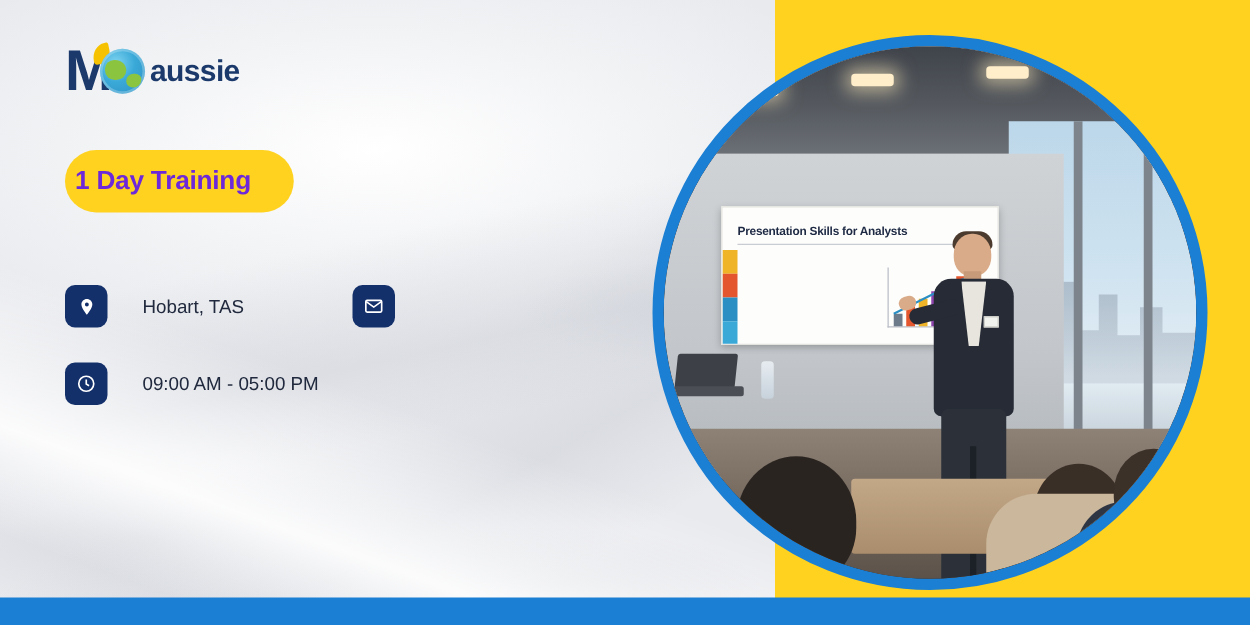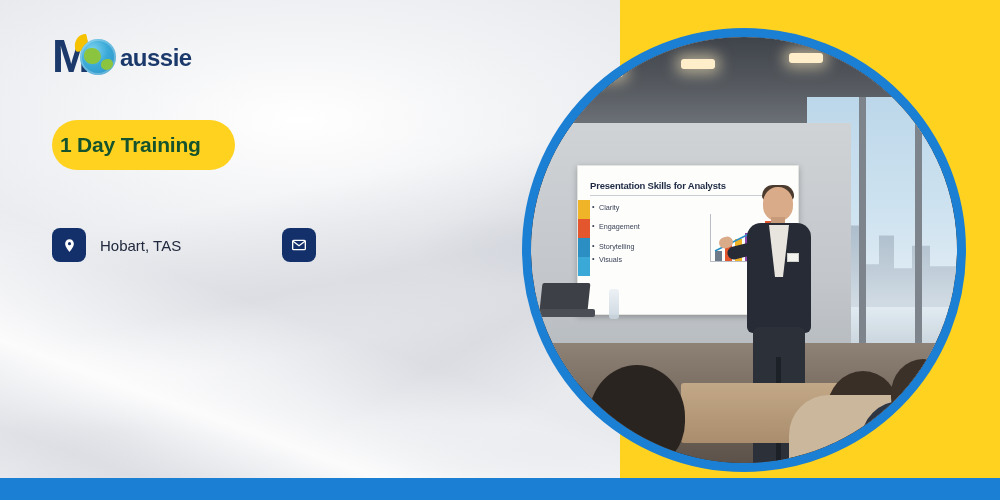--- a/index.html
+++ b/index.html
@@ -103,40 +103,40 @@
   .headline {
     margin-top: 36px;
     font-size: 38px; font-weight: 700; color: #15294d;
     line-height: 1.22; letter-spacing: -0.6px;
   }
   
   .pill-wrap { margin-top: 34px; }
   .pill {
     display: inline-block;
     background: #ffd21f;
-    color: #14532d;
+    color: #6d28d9;
     font-size: 21px; font-weight: 700;
     padding: 13px 34px 13px 8px;
     border-radius: 26px;
     letter-spacing: -0.2px;
   }
   
   .info { margin-top: 58px; }
   .info-row { display: flex; align-items: center; margin-bottom: 28px; }
   .info-item { display: flex; align-items: center; }
   .info-item.first { width: 230px; }
   .icon-box {
     width: 34px; height: 34px; border-radius: 8px;
     background: #14306b;
     display: flex; align-items: center; justify-content: center;
     flex: 0 0 34px;
   }
   .icon-box svg { display: block; }
   .info-text {
-    margin-left: 14px;
+    margin-left: 28px;
     font-size: 15px; color: #20293d; font-weight: 400;
     white-space: nowrap;
   }
   
   .photo-ring {
     position: absolute;
     right: 34px; top: 28px;
     width: 444px; height: 444px;
     border-radius: 50%;
     border: 9px solid #1b7fd4;
@@ -176,21 +176,21 @@
     clip-path: polygon(0 60%, 8% 60%, 8% 35%, 16% 35%, 16% 55%, 26% 55%, 26% 20%, 36% 20%, 36% 58%, 48% 58%, 48% 30%, 58% 30%, 58% 62%, 70% 62%, 70% 40%, 82% 40%, 82% 60%, 100% 60%, 100% 100%, 0 100%);
   }
   
   .wall {
     position: absolute; left: 0; top: 86px; width: 320px; height: 260px;
     background: linear-gradient(180deg, #cfd3d6 0%, #c3c7cb 60%, #b2b7bb 100%);
   }
   
   .screen {
     position: absolute; left: 46px; top: 128px;
-    width: 222px; height: 150px;
+    width: 222px; height: 111px;
     background: #fdfdfb;
     box-shadow: 0 2px 6px rgba(0,0,0,.25);
     border: 1px solid #e3e3e0;
     overflow: hidden;
   }
   .screen-title {
     position: absolute; left: 12px; top: 14px;
     font-size: 9.5px; font-weight: 700; color: #1e2a44;
     letter-spacing: -0.2px;
   }
@@ -314,26 +314,20 @@
 
       <div class="screen">
         <div class="screen-color-strip">
           <div style="background:#f0b429;"></div>
           <div style="background:#e4572e;"></div>
           <div style="background:#2b8fc4;"></div>
           <div style="background:#3aa9d8;"></div>
         </div>
         <div class="screen-title">Presentation Skills for Analysts</div>
         <div class="screen-underline"></div>
-        <ul class="screen-bullets">
-          <li>Clarity</li>
-          <li>Engagement</li>
-          <li class="tight">Storytelling</li>
-          <li class="tight">Visuals</li>
-        </ul>
         <div class="mini-chart">
           <div class="bar" style="left:4px;  height:10px; background:#6c7a89;"></div>
           <div class="bar" style="left:14px; height:16px; background:#e4572e;"></div>
           <div class="bar" style="left:24px; height:22px; background:#f0b429;"></div>
           <div class="bar" style="left:34px; height:28px; background:#8e44ad;"></div>
           <div class="bar" style="left:44px; height:34px; background:#2b8fc4;"></div>
           <div class="bar" style="left:54px; height:40px; background:#e4572e;"></div>
           <svg class="trend" viewBox="0 0 68 36">
             <polyline points="2,32 14,26 26,20 38,14 52,6 66,2" fill="none" stroke="#2b8fc4" stroke-width="1.6"></polyline>
           </svg>
@@ -401,19 +395,28 @@
           <span class="icon-box">
             <svg width="16" height="16" viewBox="0 0 24 24" fill="none" stroke="#ffffff" stroke-width="2">
               <rect x="2.5" y="5" width="19" height="14" rx="1.5"></rect>
               <path d="M3 6.5l9 6.5 9-6.5"></path>
             </svg>
           </span>
         </div>
       </div>
 
       <div class="info-row">
+        <div class="info-item first">
+          <span class="icon-box">
+            <svg width="16" height="16" viewBox="0 0 24 24" fill="none" stroke="#ffffff" stroke-width="2">
+              <circle cx="12" cy="12" r="9"></circle>
+              <path d="M12 7v5.3l3.4 2"></path>
+            </svg>
+          </span>
+          <span class="info-text">09:00 AM - 05:00 PM</span>
+        </div>
       </div>
 
     </div>
   </div>
 
   <div class="bottom-bar"></div>
 </div>
 
 </body></html>

